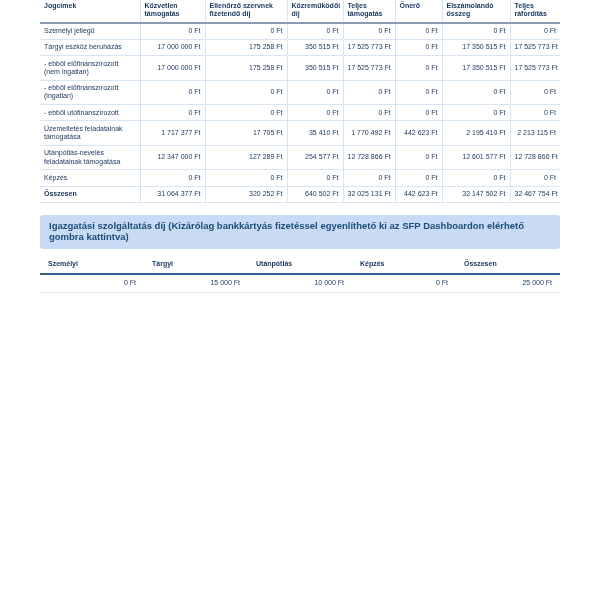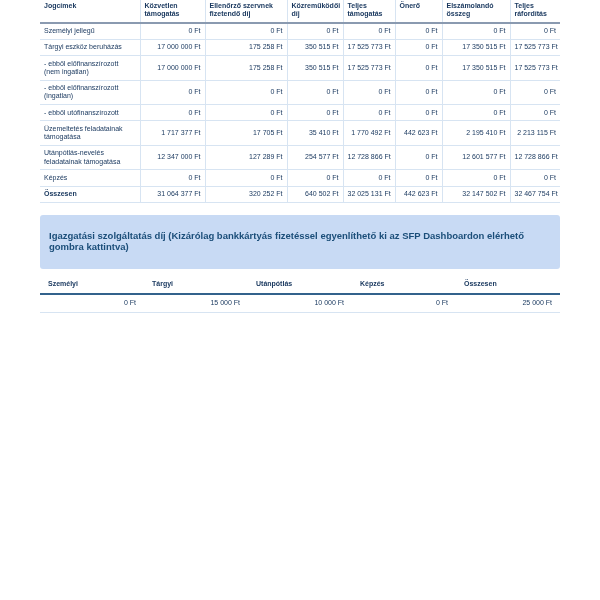--- a/index.html
+++ b/index.html
@@ -40,21 +40,21 @@
   .funding-table td:first-child{border-left:none;}
   .funding-table td.num{text-align:right;white-space:nowrap;}
   .funding-table tr.total td.label{font-weight:bold;}
 
   
   .banner{
     margin-top:12px;
     background:var(--banner-bg);
     color:var(--banner-text);
     font-size:9.5px;font-weight:bold;line-height:1.15;
-    padding:16px 9px;border-radius:3px;
+    padding:6px 9px;border-radius:3px;
   }
 
   
   .admin-table{margin-top:7px;font-size:7px;line-height:1.18;}
   .admin-table th{
     font-weight:bold;text-align:left;vertical-align:top;
     padding:4px 8px 5px 8px;
     border-bottom:2px solid var(--admin-border);
     color:var(--text-navy);
   }

